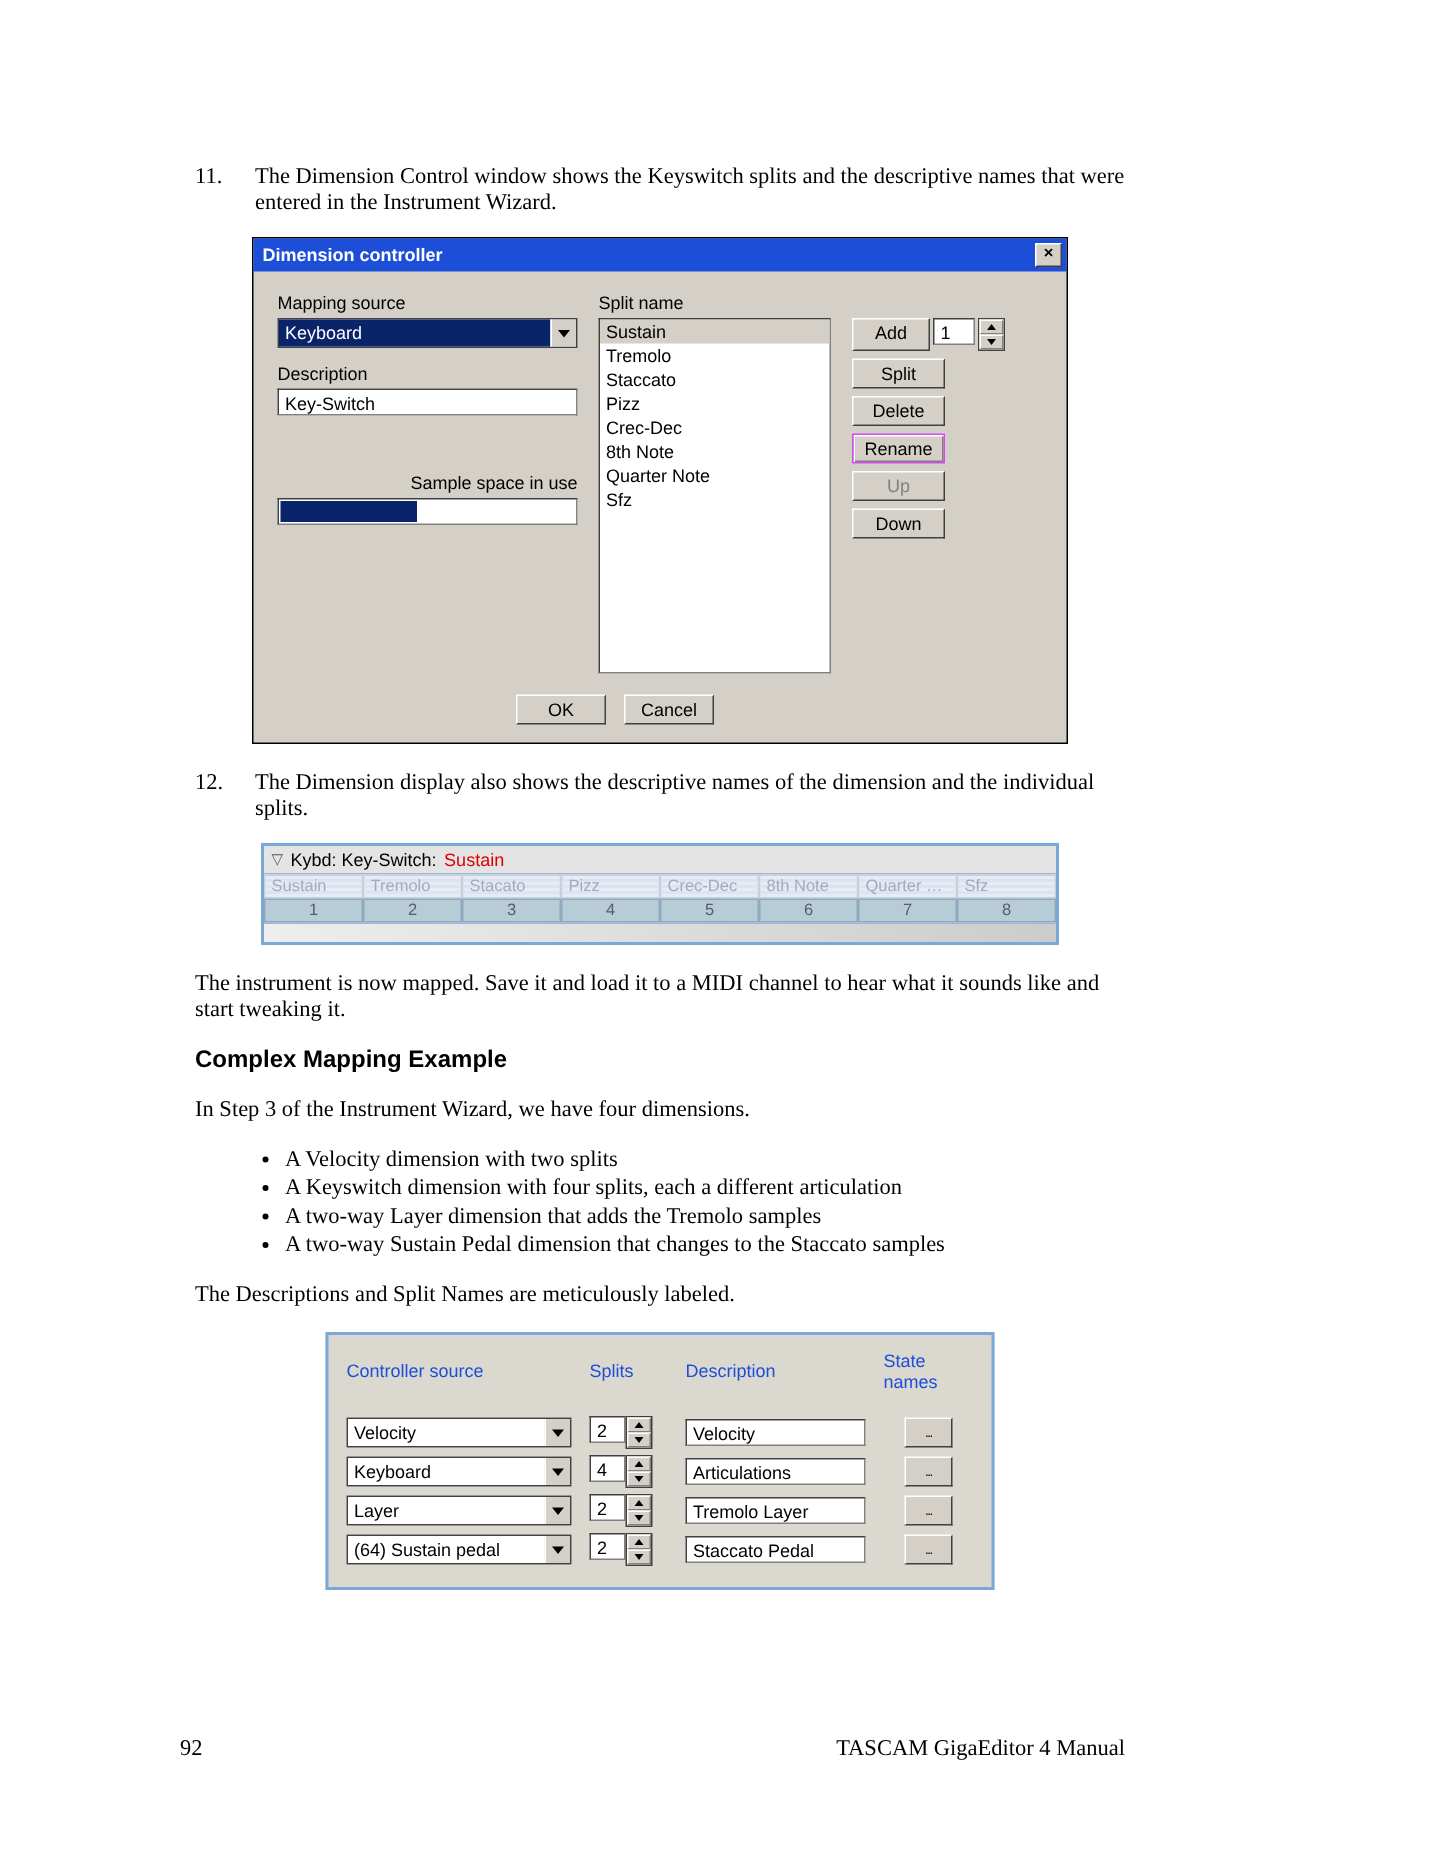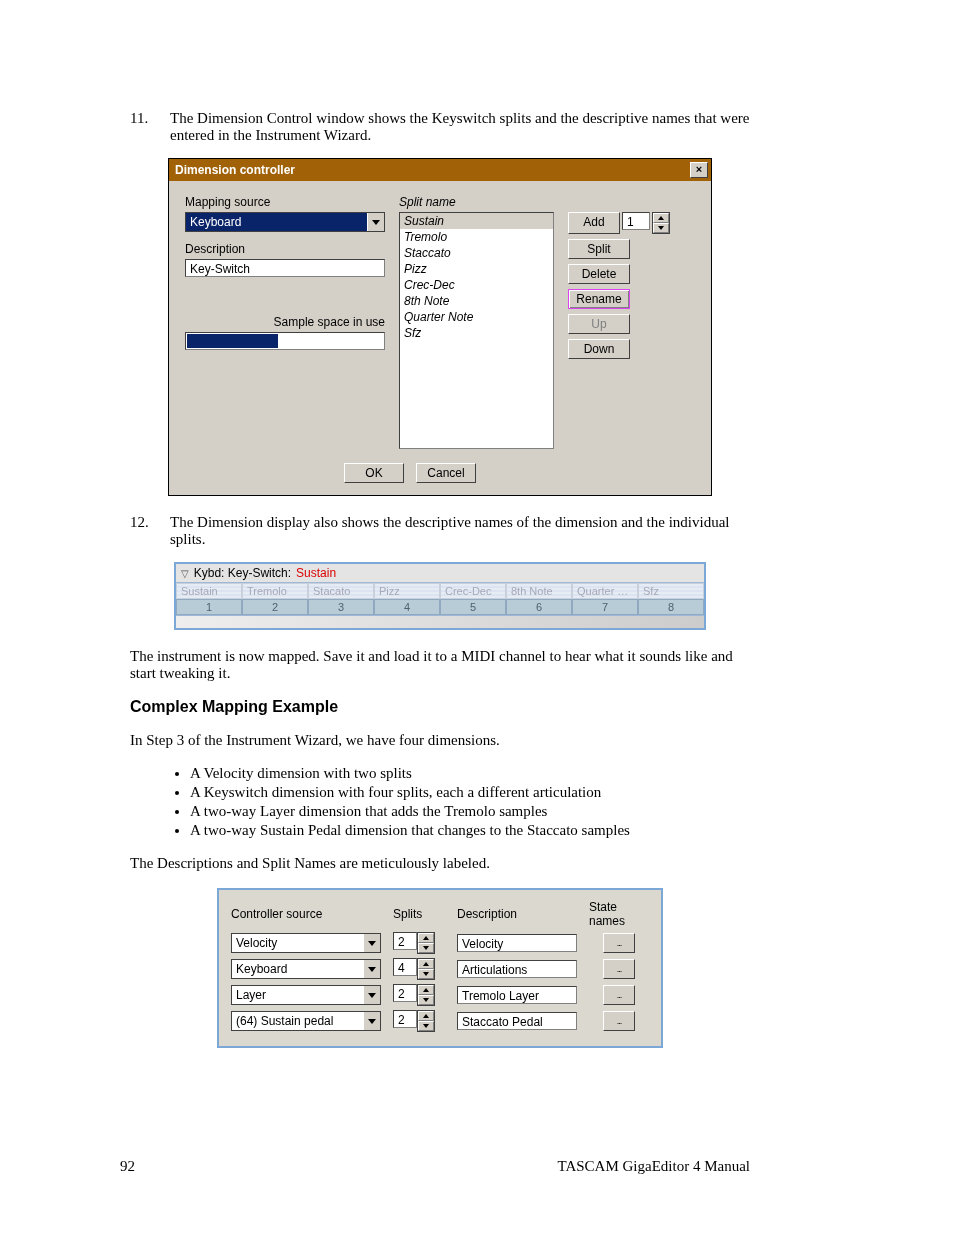--- a/index.html
+++ b/index.html
@@ -32,21 +32,21 @@
   
   .win9x {
     display: inline-block;
     border: 1px solid #000;
     background: #d4d0c8;
     font-family: Tahoma, Arial, sans-serif;
     font-size: 12px;
     text-align: left;
   }
   .win9x .titlebar {
-    background: #a16207;
+    background: #1d4ed8;
     color: #fff;
     font-weight: bold;
     padding: 3px 3px 3px 6px;
     display: flex;
     justify-content: space-between;
     align-items: center;
   }
   .win9x .closebtn {
     width: 16px; height: 14px;
     background: #d4d0c8;
@@ -57,21 +57,21 @@
     font-family: Arial;
     font-size: 11px;
     font-weight: bold;
     line-height: 12px;
     text-align: center;
   }
   .win-body { padding: 14px 16px 12px 16px; }
   .dc-body { width: 510px; }
   .dc-cols { display: flex; gap: 14px; }
   .dc-left { width: 200px; }
-  .dc-mid  { width: 155px; font-style: italic; }
+  .dc-mid  { width: 155px; }
   .dc-right{ flex: 1; }
   .lbl { margin-bottom: 3px; color: #000; }
   .combo {
     display: flex; align-items: center;
     border: 1px solid #404040;
     background: #fff;
     height: 20px;
     box-sizing: border-box;
   }
   .combo .sel-text { flex: 1; padding: 2px 4px; background: #0a246a; color: #fff; }
@@ -179,21 +179,21 @@
   .wizgrid {
     display: inline-block;
     border: 2px solid #7ca8d8;
     background: #dbd8d0;
     font-family: Tahoma, Arial, sans-serif;
     font-size: 12px;
     padding: 10px 12px;
     text-align: left;
   }
   .wizgrid .hdr-row, .wizgrid .row { display: flex; align-items: center; gap: 12px; }
-  .wizgrid .hdr-row { color: #000000; margin-bottom: 4px; }
+  .wizgrid .hdr-row { color: #1d4ed8; margin-bottom: 16px; }
   .wizgrid .col-ctrl { width: 150px; }
   .wizgrid .col-spl  { width: 52px; }
   .wizgrid .col-desc { width: 120px; }
   .wizgrid .col-state{ width: 60px; display:flex; justify-content:center;}
   .wizgrid .row { margin-bottom: 4px; }
   .wizgrid .combo { width: 150px; height: 20px; }
   .splits-cell { display: flex; }
   .splits-cell .txtfield { width: 24px; }
   .splits-cell .spin-arrows div { height: 8px; }
   .desc-field { width: 120px; }

